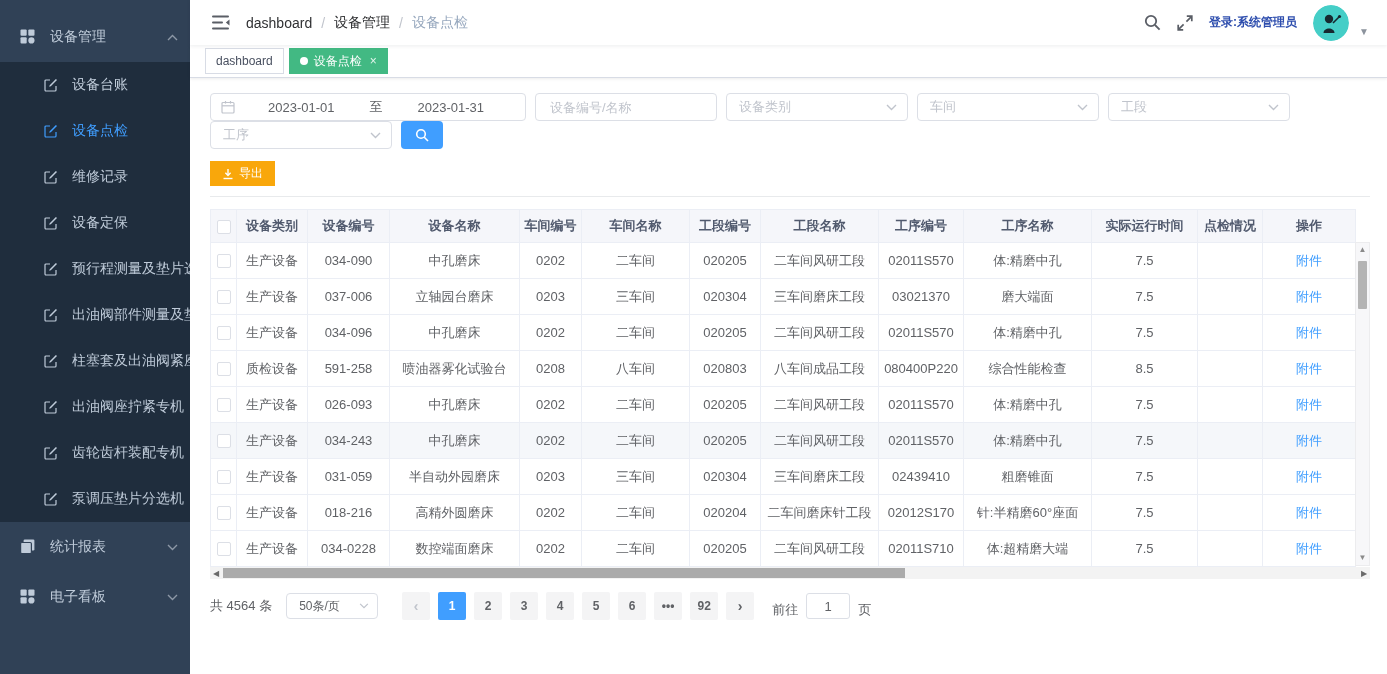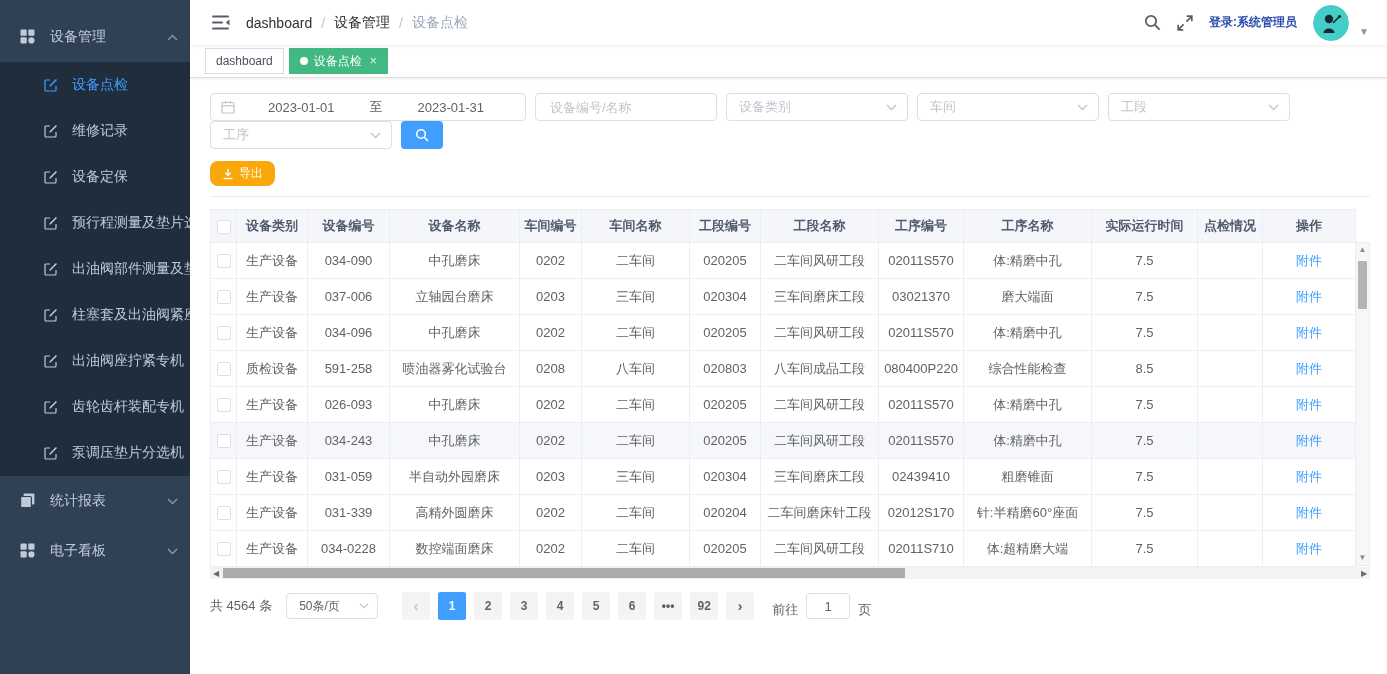--- a/index.html
+++ b/index.html
@@ -54,21 +54,21 @@
   .date-range .dsep { padding:0 4px; color:#606266; }
   .cal-icon { display:inline-flex; color:#c0c4cc; margin-right:2px; }
   .input-ctrl { width:182px; padding:0 12px; }
   .input-ctrl input { border:none; outline:none; width:100%; font-size:13px; color:#606266; font-family:inherit; background:transparent; }
   .input-ctrl input::placeholder { color:#c0c4cc; }
   .select-ctrl { width:182px; padding:0 10px 0 12px; justify-content:space-between; cursor:pointer; }
   .select-ctrl .ph { color:#c0c4cc; }
   .chev { display:inline-flex; color:#c0c4cc; }
   .search-btn { width:42px; height:28px; background:var(--accent,#409EFF); border:none; border-radius:4px; color:#fff; display:flex; align-items:center; justify-content:center; cursor:pointer; }
   .export-row { margin-top:12px; }
-  .export-btn { height:25px; padding:0 12px; background:var(--orange,#f9a70b); color:#fff; border:none; border-radius:8px; font-size:12px; display:inline-flex; align-items:center; gap:5px; cursor:pointer; font-family:inherit; }
+  .export-btn { height:25px; padding:0 12px; background:var(--orange,#f9a70b); color:#fff; border:none; border-radius:0; font-size:12px; display:inline-flex; align-items:center; gap:5px; cursor:pointer; font-family:inherit; }
   .divider { border:none; border-top:1px solid #e8eaec; margin:10px 0 0; }
 
   
   .table-area { position:relative; width:1160px; margin-top:12px; }
   table { border-collapse:collapse; table-layout:fixed; width:1145px; font-size:13px; color:#606266; background:#fff; }
   th,td { border:1px solid #ebeef5; height:36px; text-align:center; overflow:hidden; white-space:nowrap; padding:0 4px; }
   thead th { background:#f5f6fa; color:#515a6e; font-weight:bold; height:33px; font-size:13px; }
   tbody tr.hl td { background:#f5f7fa; }
   td.action-cell a { color:var(--link,#409EFF); cursor:pointer; text-decoration:none; }
   .cb { width:14px; height:14px; border:1px solid #dcdfe6; border-radius:2px; display:inline-block; background:#fff; vertical-align:middle; cursor:pointer; }
@@ -113,20 +113,29 @@
             </svg>
           </span>
           <span class="mi-label">设备管理</span>
           <span class="mi-arrow">
             <svg width="11" height="7" viewBox="0 0 11 7" fill="none" stroke="currentColor" stroke-width="1.4">
               <path d="M1 6 L5.5 1.5 L10 6"></path>
             </svg>
           </span>
         </div>
         <div class="submenu">
+          <div class="submenu-item">
+            <span class="mi-icon">
+              <svg width="14" height="14" viewBox="0 0 14 14" fill="none" stroke="currentColor" stroke-width="1.2">
+                <path d="M12 8v4a1 1 0 0 1-1 1H2a1 1 0 0 1-1-1V3a1 1 0 0 1 1-1h4"></path>
+                <path d="M5.2 8.8 L6.8 8.3 L13 2.1 L11.9 1 L5.7 7.2 Z" fill="currentColor" stroke="none"></path>
+              </svg>
+            </span>
+            <span class="mi-label">设备台账</span>
+          </div>
           <div class="submenu-item active">
             <span class="mi-icon">
               <svg width="14" height="14" viewBox="0 0 14 14" fill="none" stroke="currentColor" stroke-width="1.2">
                 <path d="M12 8v4a1 1 0 0 1-1 1H2a1 1 0 0 1-1-1V3a1 1 0 0 1 1-1h4"></path>
                 <path d="M5.2 8.8 L6.8 8.3 L13 2.1 L11.9 1 L5.7 7.2 Z" fill="currentColor" stroke="none"></path>
               </svg>
             </span>
             <span class="mi-label">设备点检</span>
           </div>
           <div class="submenu-item">
@@ -508,21 +517,21 @@
                 <td>三车间磨床工段</td>
                 <td>02439410</td>
                 <td>粗磨锥面</td>
                 <td>7.5</td>
                 <td></td>
                 <td class="action-cell op-col"><a>附件</a></td>
               </tr>
               <tr>
                 <td><span class="cb"></span></td>
                 <td>生产设备</td>
-                <td>031-339</td>
+                <td>018-216</td>
                 <td>高精外圆磨床</td>
                 <td>0202</td>
                 <td>二车间</td>
                 <td>020204</td>
                 <td>二车间磨床针工段</td>
                 <td>02012S170</td>
                 <td>针:半精磨60°座面</td>
                 <td>7.5</td>
                 <td></td>
                 <td class="action-cell op-col"><a>附件</a></td>

